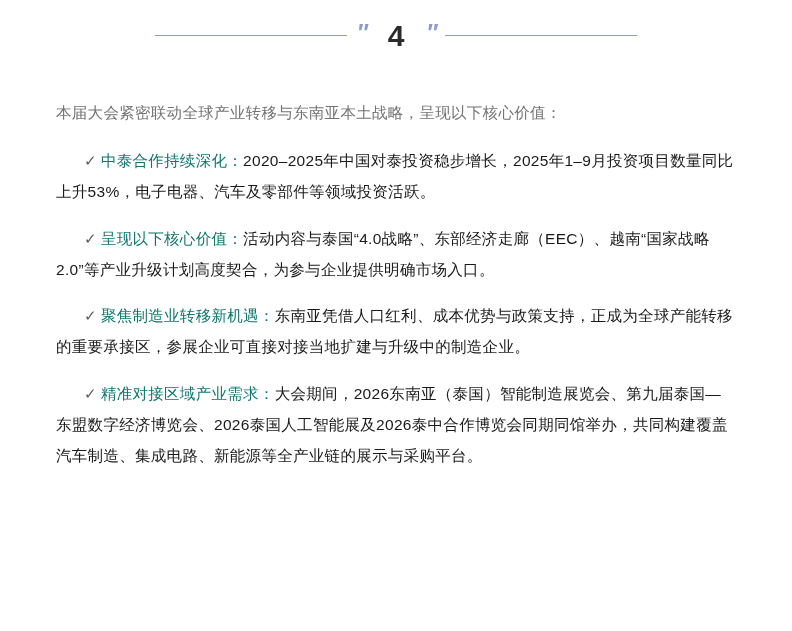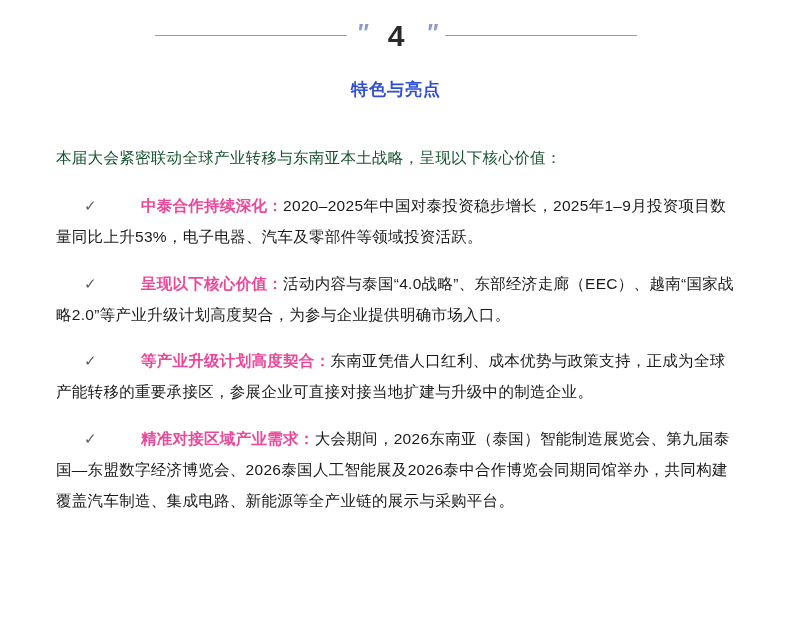--- a/index.html
+++ b/index.html
@@ -71,21 +71,21 @@
 
   
   .body-wrap {
     padding: 0 56px 0 56px;
     margin-top: 42px;
   }
 
   .intro {
     font-size: 15.5px;
     line-height: 1.9;
-    color: #14532d;
+    color: #737373;
     letter-spacing: 0.3px;
   }
 
   .points {
     margin-top: 18px;
   }
 
   .point {
     font-size: 15.5px;
     line-height: 2.0;
@@ -95,60 +95,58 @@
     text-indent: 28px;
   }
 
   .check {
     color: #555a66;
     font-size: 15px;
     margin-right: 4px;
   }
 
   .point-title {
-    font-weight: 700;
-    color: #ec4899;
-    margin-left: 40px;
+    font-weight: 400;
+    color: #0f766e;
   }
 
   .point-body {
     color: #1a1a1a;
   }
 </style>
 </head>
 <body>
 
 <div class="page">
 
   <div class="section-head">
     <div class="rule left"></div>
     <span class="quote-mark">″</span>
     <span class="section-number">4</span>
     <span class="quote-mark">″</span>
     <div class="rule right"></div>
   </div>
 
-  <div class="section-title">特色与亮点</div>
 
   <div class="body-wrap">
 
     <p class="intro">本届大会紧密联动全球产业转移与东南亚本土战略，呈现以下核心价值：</p>
 
     <div class="points">
 
       <p class="point">
         <span class="check">✓</span><span class="point-title">中泰合作持续深化：</span><span class="point-body">2020–2025年中国对泰投资稳步增长，2025年1–9月投资项目数量同比上升53%，电子电器、汽车及零部件等领域投资活跃。</span>
       </p>
 
       <p class="point">
         <span class="check">✓</span><span class="point-title">呈现以下核心价值：</span><span class="point-body">活动内容与泰国“4.0战略”、东部经济走廊（EEC）、越南“国家战略2.0”等产业升级计划高度契合，为参与企业提供明确市场入口。</span>
       </p>
 
       <p class="point">
-        <span class="check">✓</span><span class="point-title">等产业升级计划高度契合：</span><span class="point-body">东南亚凭借人口红利、成本优势与政策支持，正成为全球产能转移的重要承接区，参展企业可直接对接当地扩建与升级中的制造企业。</span>
+        <span class="check">✓</span><span class="point-title">聚焦制造业转移新机遇：</span><span class="point-body">东南亚凭借人口红利、成本优势与政策支持，正成为全球产能转移的重要承接区，参展企业可直接对接当地扩建与升级中的制造企业。</span>
       </p>
 
 
       <p class="point">
         <span class="check">✓</span><span class="point-title">精准对接区域产业需求：</span><span class="point-body">大会期间，2026东南亚（泰国）智能制造展览会、第九届泰国—东盟数字经济博览会、2026泰国人工智能展及2026泰中合作博览会同期同馆举办，共同构建覆盖汽车制造、集成电路、新能源等全产业链的展示与采购平台。</span>
       </p>
 
     </div>
   </div>
 </div>

